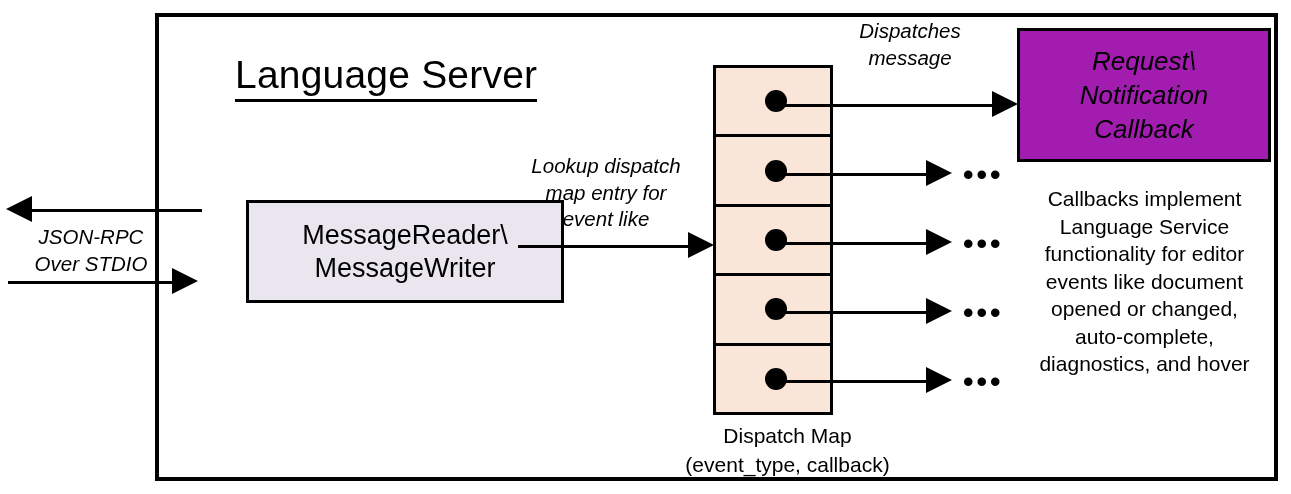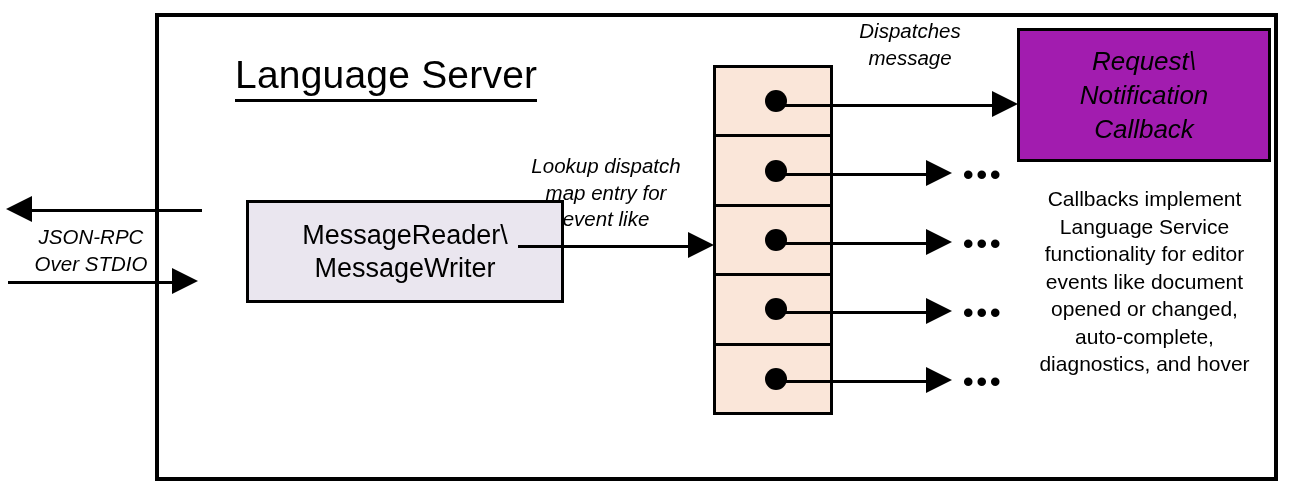--- a/index.html
+++ b/index.html
@@ -231,20 +231,22 @@
     <div class="dm-row">
       <div class="dm-dot"></div>
     </div>
     <div class="dm-row">
       <div class="dm-dot"></div>
     </div>
     <div class="dm-row">
       <div class="dm-dot"></div>
     </div>
   </div>
+  <div class="caption dispatch-caption">Dispatch Map
+(event_type, callback)</div>
 
   <div class="hline" style="left:784px; top:104px; width:212px;"></div>
   <div class="arrow-right" style="left:992px; top:91px;"></div>
   <div class="flow-label label-dispatches">Dispatches
 message</div>
 
   <div class="hline" style="left:784px; top:173px; width:146px;"></div>
   <div class="arrow-right" style="left:926px; top:160px;"></div>
   <div class="ellipsis" style="left:963px; top:168px;">•••</div>
 

